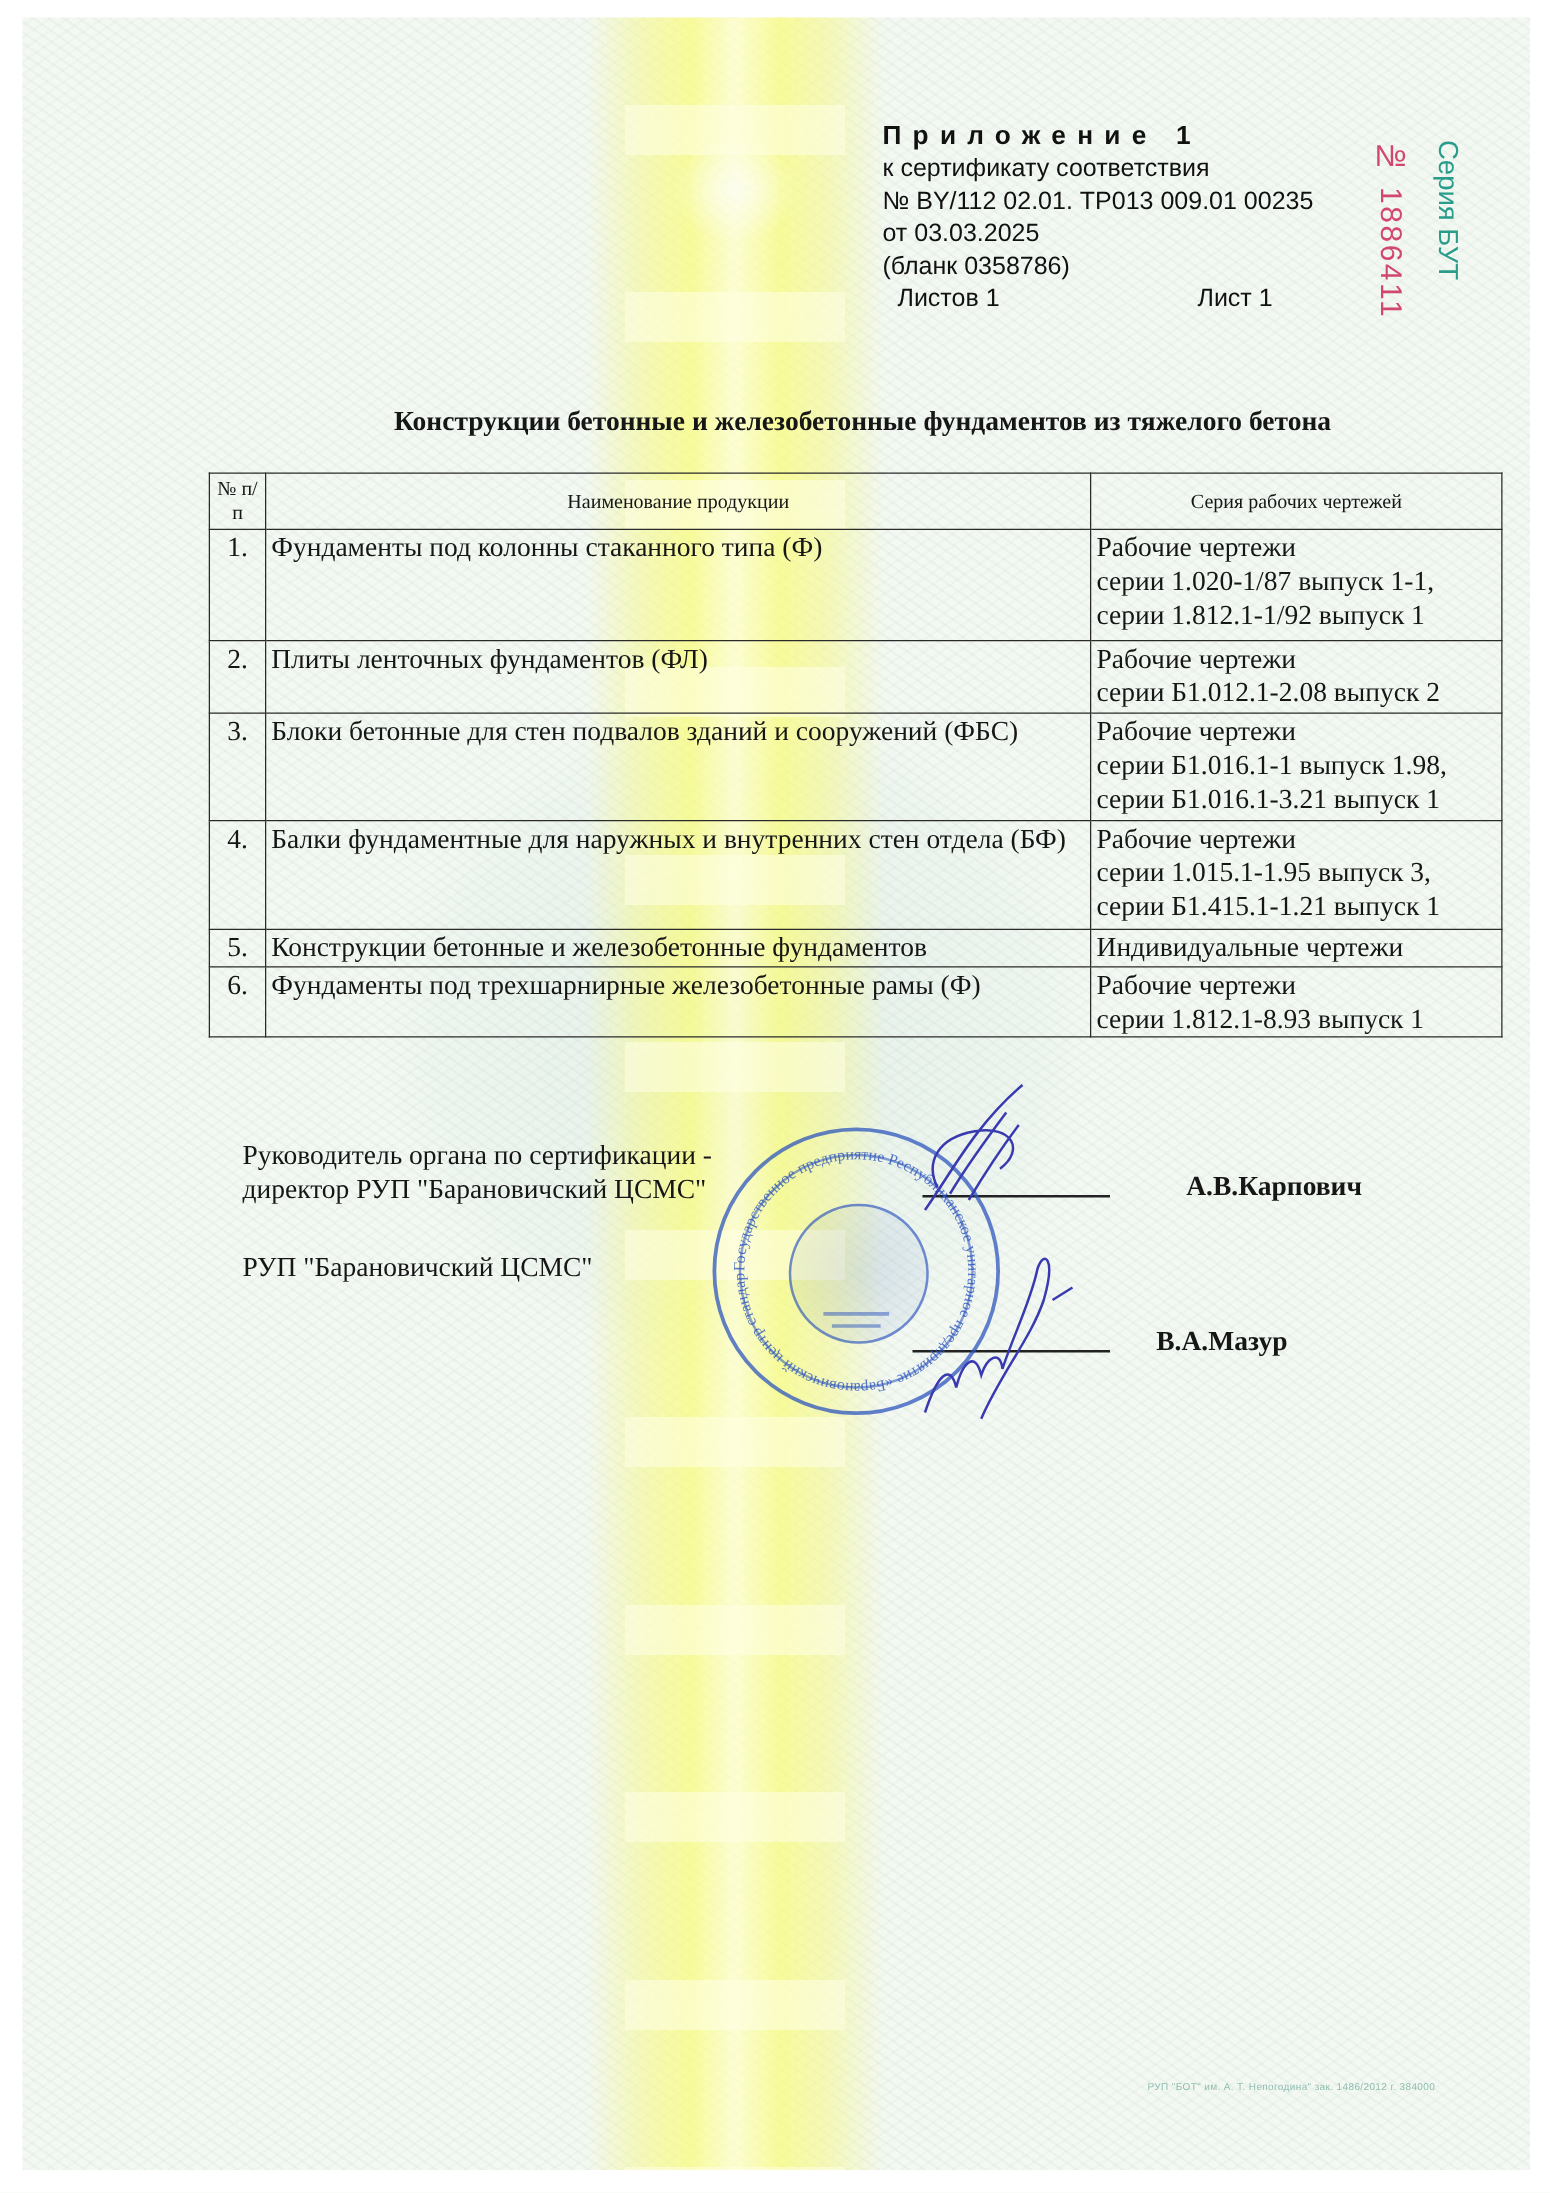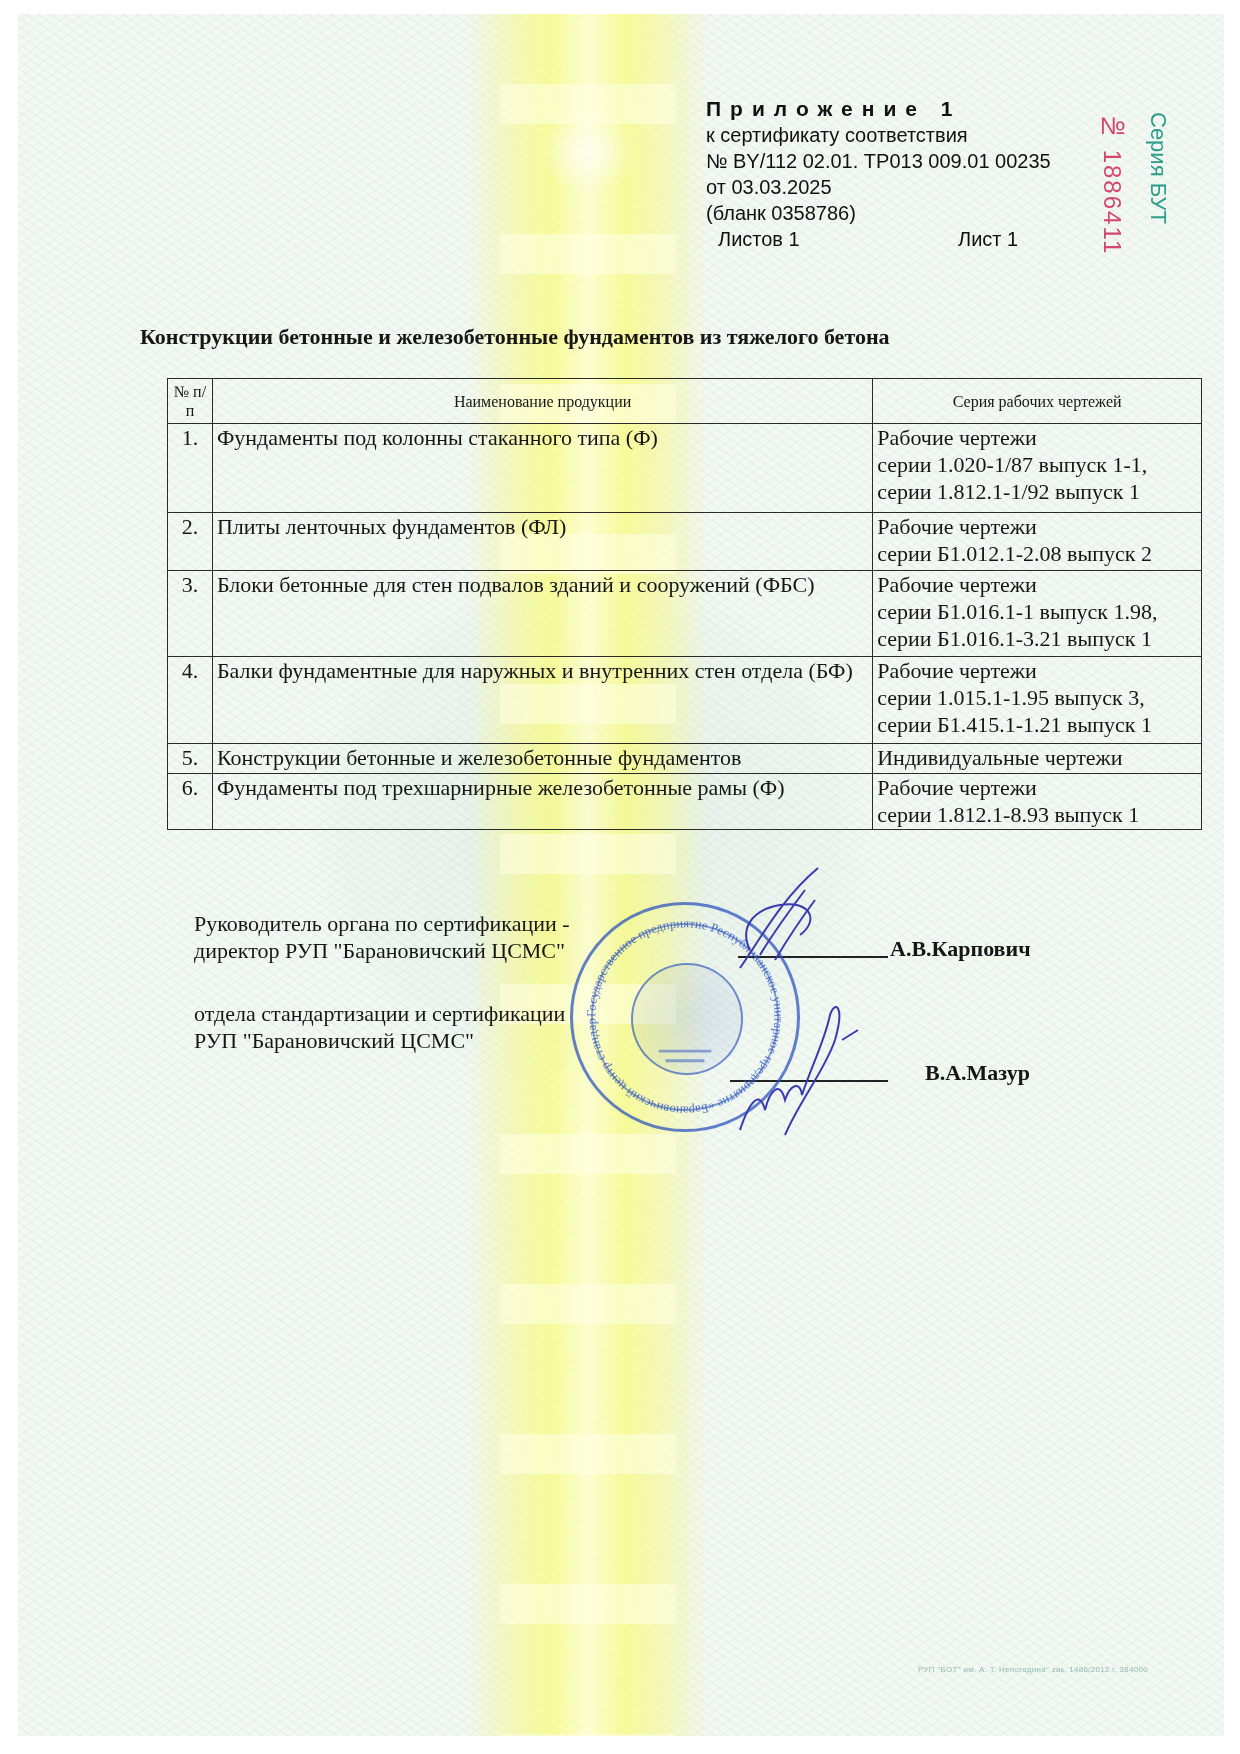--- a/index.html
+++ b/index.html
@@ -46,21 +46,21 @@
     writing-mode: vertical-rl; font-family: "Liberation Sans", sans-serif;
     font-size: 24px; color: #d2476e; letter-spacing: 2px;
   }
   .series {
     position: absolute; left: 1145px; top: 112px;
     writing-mode: vertical-rl; font-family: "Liberation Sans", sans-serif;
     font-size: 22px; color: #2a9c8a;
   }
 
   .doc-title {
-    position: absolute; left: 0; top: 324px; width: 1240px; 
+    position: absolute; left: 0; top: 324px; width: 1240px; text-align: center;
     font-weight: bold; font-size: 22px; padding-left: 140px; box-sizing: border-box;
   }
 
   table.products {
     position: absolute; left: 167px; top: 378px; width: 1035px;
     border-collapse: collapse; font-size: 22px; line-height: 27px;
   }
   table.products td, table.products th { border: 1.6px solid #2a2a2a; vertical-align: top; padding: 0 4px; }
   table.products th { font-weight: normal; font-size: 16px; height: 44px; vertical-align: middle; text-align: center; line-height: 19px; }
   table.products td.num { width: 36px; text-align: center; padding: 0 3px; }
@@ -180,24 +180,23 @@
       </td>
     </tr>
   </tbody>
 </table>
 
 <div class="sign" style="left:194px; top:910px;">
   <div>Руководитель органа по сертификации -</div>
   <div>директор РУП "Барановичский ЦСМС"</div>
 </div>
 <div class="sign-line" style="left:738px; top:956px; width:150px;"></div>
-<div class="sign-name" style="left:890px; top:936px;">А.В.Карпович</div>
+<div class="sign-name" style="left:949px; top:936px;">А.В.Карпович</div>
 
 <div class="sign" style="left:194px; top:1000px;">
-  <div>отдела стандартизации и сертификации</div>
   <div>РУП "Барановичский ЦСМС"</div>
 </div>
 <div class="sign-line" style="left:730px; top:1080px; width:158px;"></div>
 <div class="sign-name" style="left:925px; top:1060px;">В.А.Мазур</div>
 
 <div class="stamp">
   <div class="stamp-inner"></div>
   <svg class="stamp-text" viewBox="0 0 230 230">
     <defs>
       <path id="ring" d="M115,115 m-92,0 a92,92 0 1,1 184,0 a92,92 0 1,1 -184,0"></path>

